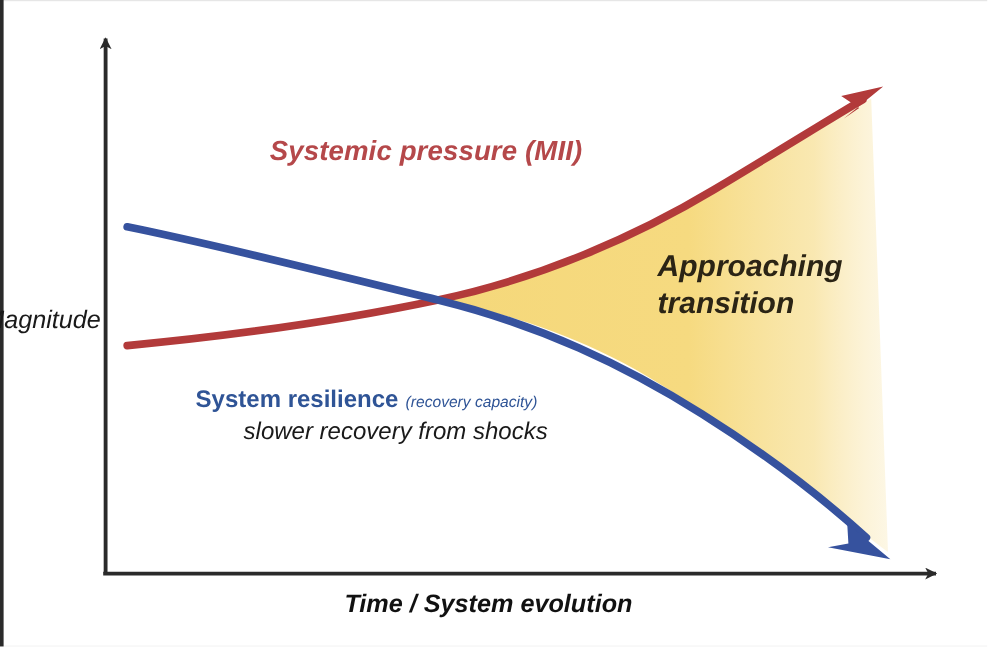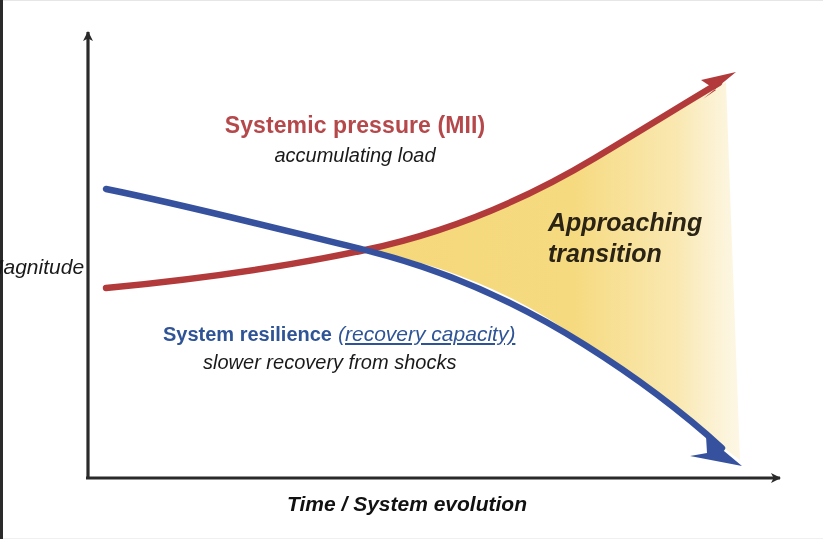--- a/index.html
+++ b/index.html
@@ -72,20 +72,21 @@
     top: 113px;
     text-align: center;
     width: 286px;
   }
   .pressure-title {
     display: block;
     font-size: 23px;
     font-weight: bold;
     color: #b5484a;
     letter-spacing: 0.1px;
+    font-style: italic;
   }
   .pressure-sub {
     display: block;
     margin-top: 5px;
     font-size: 20px;
     font-style: italic;
     color: #1a1a1a;
   }
 
   .resilience-block {
@@ -96,25 +97,24 @@
   .resilience-line1 {
     display: block;
     text-align: left;
   }
   .resilience-title {
     font-size: 20px;
     font-weight: bold;
     color: #2f5496;
   }
   .resilience-paren {
-    font-size: 21px;
+    font-size: 13px;
     font-style: italic;
     color: #2f5496;
     margin-left: 6px;
-    text-decoration: underline;
   }
   .resilience-sub {
     display: block;
     margin-top: 5px;
     margin-left: 40px;
     font-size: 20px;
     font-style: italic;
     color: #1a1a1a;
   }
 
@@ -181,21 +181,20 @@
       <path fill="#36529e" stroke="none" d="M742,466 L706,436 L707,453 L690,456 Z"></path>
     </g>
   </svg>
 
   <div class="lbl y-axis-label">Magnitude</div>
 
   <div class="lbl x-axis-label">Time / System evolution</div>
 
   <div class="lbl pressure-block">
     <span class="pressure-title">Systemic pressure (MII)</span>
-    <span class="pressure-sub">accumulating load</span>
   </div>
 
   <div class="lbl resilience-block">
     <span class="resilience-line1">
       <span class="resilience-title">System resilience</span><span class="resilience-paren">(recovery capacity)</span>
     </span>
     <span class="resilience-sub">slower recovery from shocks</span>
   </div>
 
   <div class="lbl transition-block">

